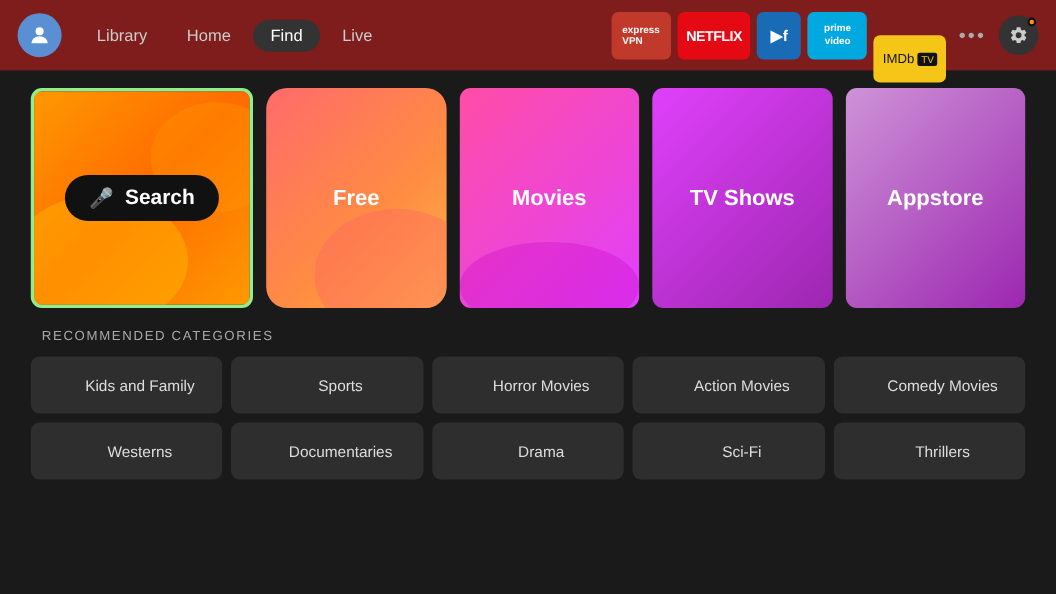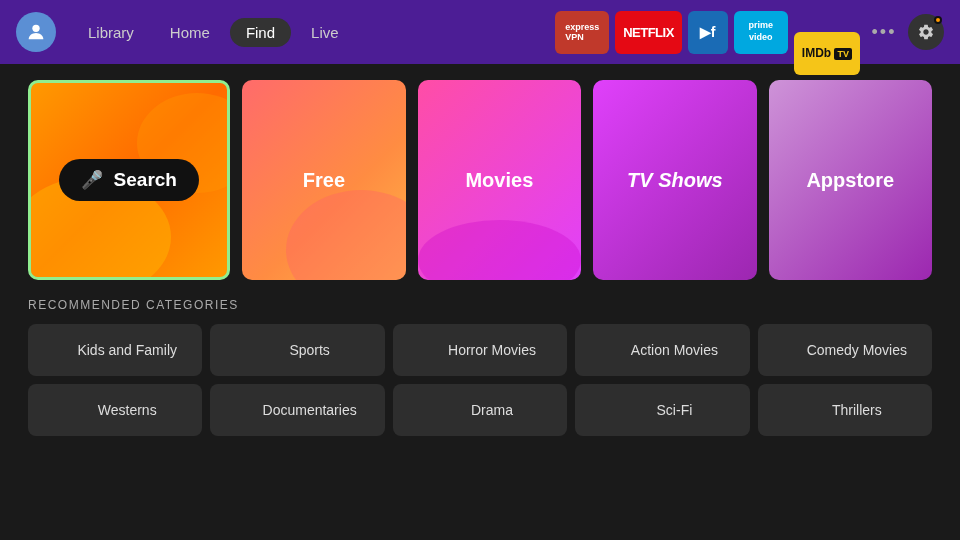--- a/index.html
+++ b/index.html
@@ -9,21 +9,21 @@
       background: #1a1a1a;
       font-family: 'Arial', sans-serif;
       overflow: hidden;
       color: white;
     }
 
     
     .top-nav {
       display: flex;
       align-items: center;
-      background: #4c1d95;
+      background: #7f1d1d;
       height: 64px;
       padding: 0 16px;
       gap: 8px;
     }
     .avatar {
       width: 40px;
       height: 40px;
       border-radius: 50%;
       background: #5b8fd4;
       display: flex;
@@ -64,21 +64,21 @@
       font-size: 11px;
       font-weight: bold;
       padding: 0 8px;
       cursor: pointer;
       min-width: 54px;
     }
     .app-expressvpn { background: #c0392b; color: white; font-size: 9px; }
     .app-netflix { background: #e50914; color: white; font-size: 13px; letter-spacing: -0.5px; }
     .app-freevee { background: #00a8e0; color: white; font-size: 18px; font-weight: bold; }
     .app-prime { background: #00a8e0; color: white; font-size: 9px; text-align: center; line-height: 1.2; }
-    .app-imdb { background: #f5c518; color: #111; font-size: 12px; font-weight: 700; margin-top: 42px; }
+    .app-imdb { background: #f5c518; color: #111; font-size: 12px; font-weight: 400; margin-top: 42px; }
     .app-youtube { background: #ff0000; color: white; font-size: 11px; }
     .more-btn {
       width: 36px;
       height: 32px;
       display: flex;
       align-items: center;
       justify-content: center;
       color: #aaa;
       cursor: pointer;
       font-size: 18px;
@@ -162,20 +162,21 @@
       font-size: 19px;
       font-weight: 600;
       color: white;
       z-index: 1;
     }
     .mic-icon {
       font-size: 18px;
     }
     .tile-free {
       background: linear-gradient(135deg, #ff6b6b 0%, #ff8c42 60%, #ffb347 100%);
+      border-radius: 19px;
     }
     .tile-free::before {
       content: '';
       position: absolute;
       bottom: -30px;
       right: -30px;
       width: 150px;
       height: 120px;
       background: rgba(255,100,100,0.4);
       border-radius: 50%;
@@ -188,40 +189,39 @@
       position: absolute;
       bottom: -20px;
       left: 0;
       width: 100%;
       height: 80px;
       background: rgba(200,0,200,0.3);
       border-radius: 50%;
     }
     .tile-tvshows {
       background: linear-gradient(135deg, #e040fb 0%, #9c27b0 100%);
-      font-style: italic;
     }
     .tile-appstore {
       background: linear-gradient(135deg, #ce93d8 0%, #9c27b0 100%);
       text-align: center;
     }
     .tile-label {
       position: relative;
       z-index: 1;
       font-size: 20px;
       font-weight: 600;
       color: white;
     }
 
     
     .section-label {
       font-size: 12px;
       letter-spacing: 1.5px;
       color: #aaa;
-      margin: 18px 0 12px 0;
+      margin: 18px 0 12px 10px;
       text-transform: uppercase;
     }
     .categories-grid {
       display: flex;
       flex-direction: column;
       gap: 8px;
     }
     .cat-row {
       display: flex;
       gap: 8px;

